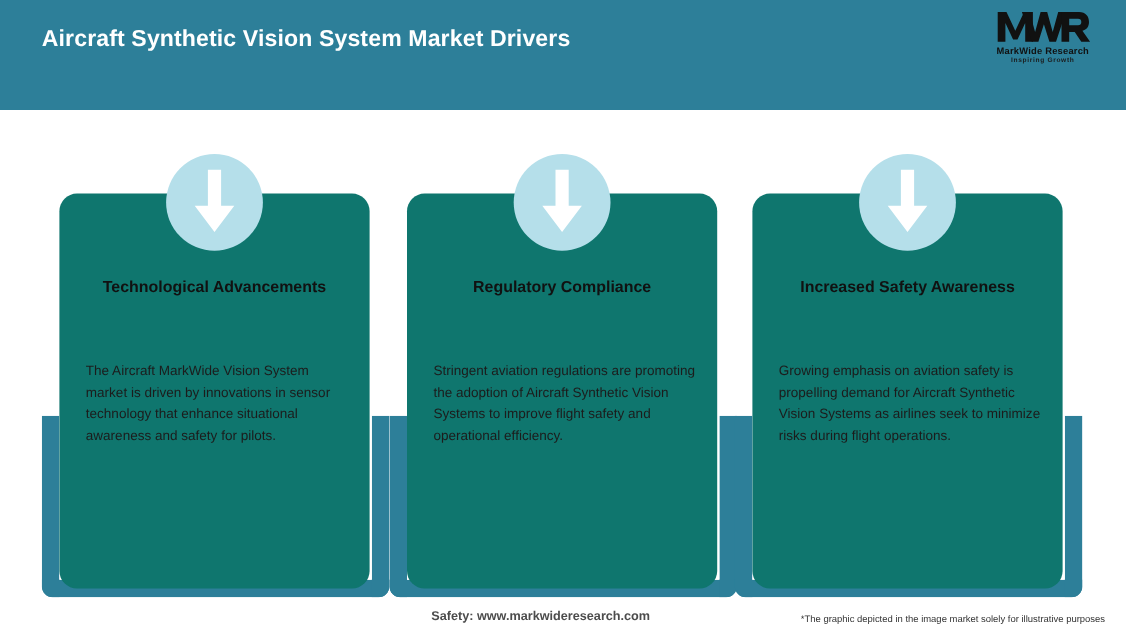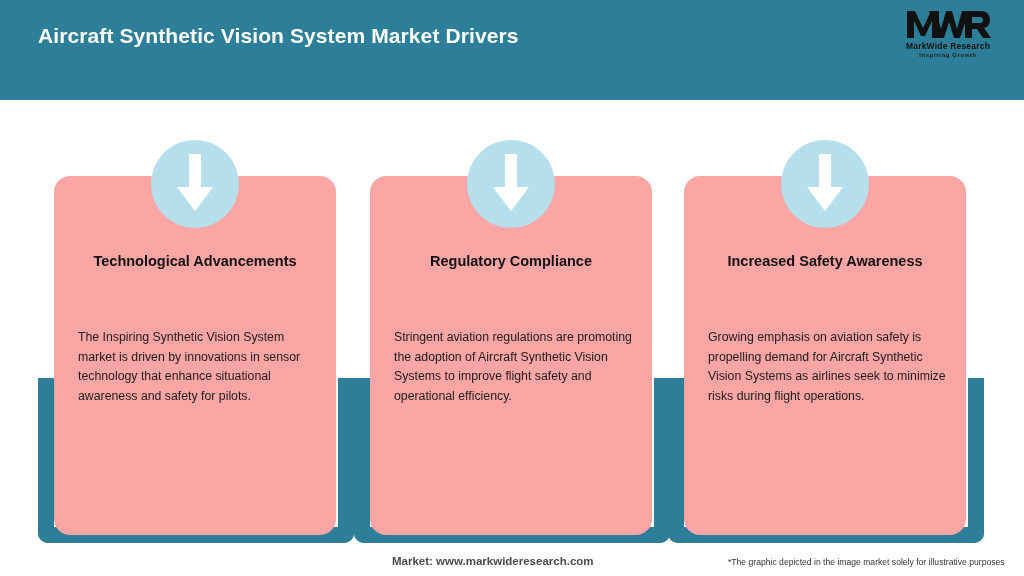--- a/index.html
+++ b/index.html
@@ -100,21 +100,21 @@
     border-bottom-right-radius: 10px;
     box-sizing: border-box;
   }
 
   .card {
     position: absolute;
     left: 16px;
     top: 76px;
     width: 282px;
     height: 359px;
-    background: #fca5a5;
+    background: #0f766e;
     border-radius: 16px;
     box-sizing: border-box;
   }
   .card-title {
     position: absolute;
     left: 14px;
     top: 76px;
     width: 254px;
     text-align: center;
     font-size: 14.5px;
@@ -187,21 +187,21 @@
     <span class="logo-tag">Inspiring Growth</span>
   </div>
 </div>
 
 <div class="board">
 
   <div class="card-slot slot-1">
     <div class="bracket"></div>
     <div class="card">
       <div class="card-title">Technological Advancements</div>
-      <div class="card-body">The Inspiring Synthetic Vision System market is driven by innovations in sensor technology that enhance situational awareness and safety for pilots.</div>
+      <div class="card-body">The Aircraft MarkWide Vision System market is driven by innovations in sensor technology that enhance situational awareness and safety for pilots.</div>
     </div>
     <div class="icon-circle">
       <svg width="40" height="60" viewBox="0 0 40 60">
         <path d="M14 0 L26 0 L26 33 L38 33 L20 57 L2 33 L14 33 Z" fill="#ffffff"></path>
       </svg>
     </div>
   </div>
 
   <div class="card-slot slot-2">
     <div class="bracket"></div>
@@ -224,14 +224,14 @@
     </div>
     <div class="icon-circle">
       <svg width="40" height="60" viewBox="0 0 40 60">
         <path d="M14 0 L26 0 L26 33 L38 33 L20 57 L2 33 L14 33 Z" fill="#ffffff"></path>
       </svg>
     </div>
   </div>
 
 </div>
 
-<div class="source">Market: www.markwideresearch.com</div>
+<div class="source">Safety: www.markwideresearch.com</div>
 <div class="disclaimer">*The graphic depicted in the image market solely for illustrative purposes</div>
 
 </body></html>

